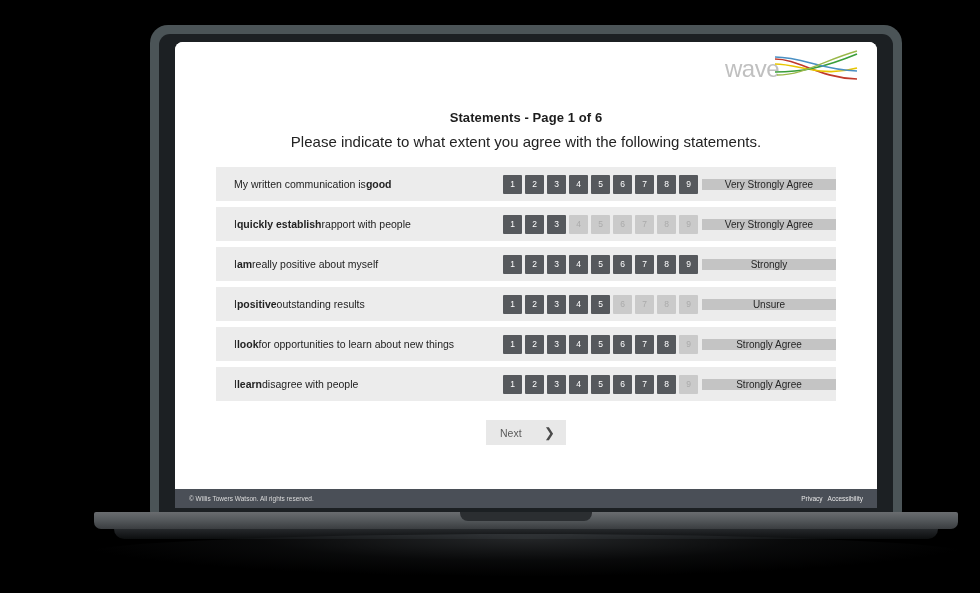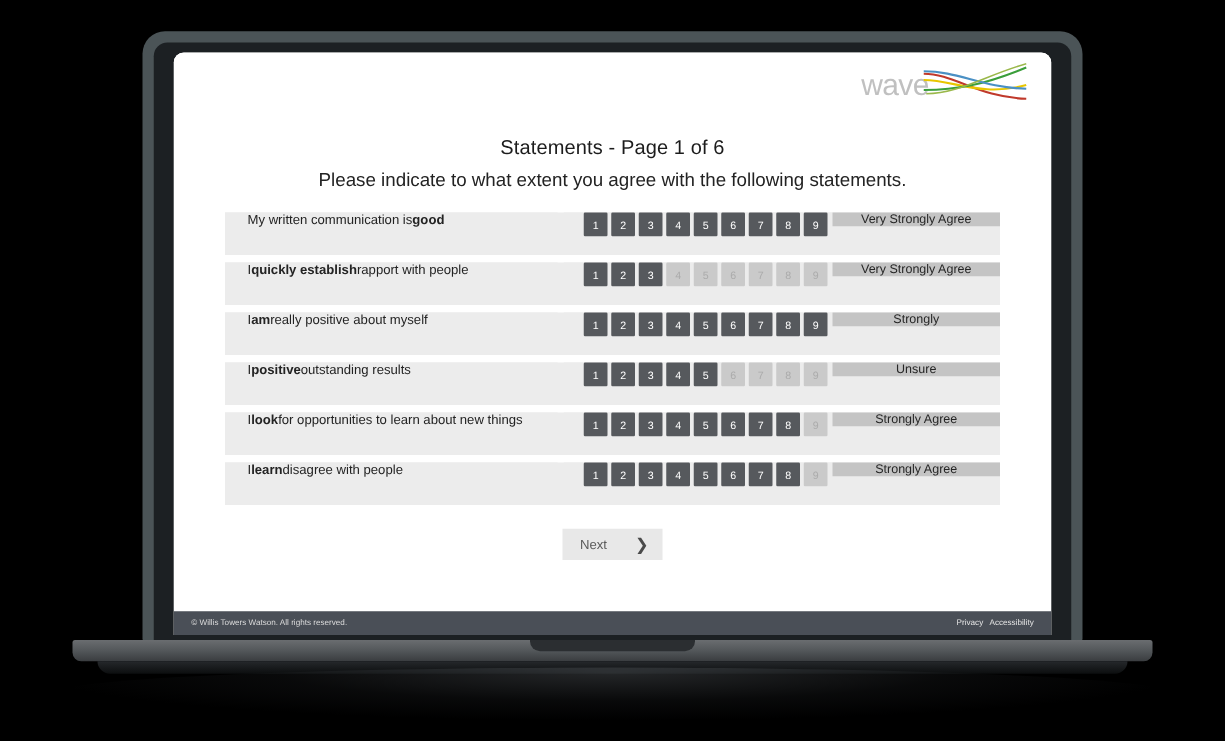--- a/index.html
+++ b/index.html
@@ -10,20 +10,21 @@
     background: #000000;
     font-family: "Liberation Sans", sans-serif;
     overflow: hidden;
   }
 
   #stage {
     position: relative;
     width: 784px;
     height: 593px;
     background: #000000;
+    margin-left: 36px;
   }
 
   
   .laptop-lid {
     position: absolute;
     left: 114px;
     top: 25px;
     width: 752px;
     height: 490px;
     background: #4b5457;
@@ -120,42 +121,42 @@
     font-family: "Liberation Sans", sans-serif;
   }
   .wave-svg {
     position: absolute;
     right: 0;
     top: 0;
   }
 
   .title {
     text-align: center;
-    font-size: 16px;
-    font-weight: normal;
+    font-size: 13px;
+    font-weight: bold;
     color: #1c1c1c;
     margin-top: 16px;
     letter-spacing: 0.1px;
   }
   .subtitle {
     text-align: center;
     font-size: 15px;
     color: #232323;
     margin-top: 8px;
   }
 
   .statements {
     margin: 17px auto 0 auto;
     width: 620px;
   }
 
   .srow {
     position: relative;
     display: flex;
-    align-items: flex-start;
+    align-items: center;
     height: 34px;
     margin-bottom: 6px;
     background: #ececec;
   }
 
   .stext {
     flex: 0 0 266px;
     display: flex;
     align-items: center;
     padding-left: 18px;

